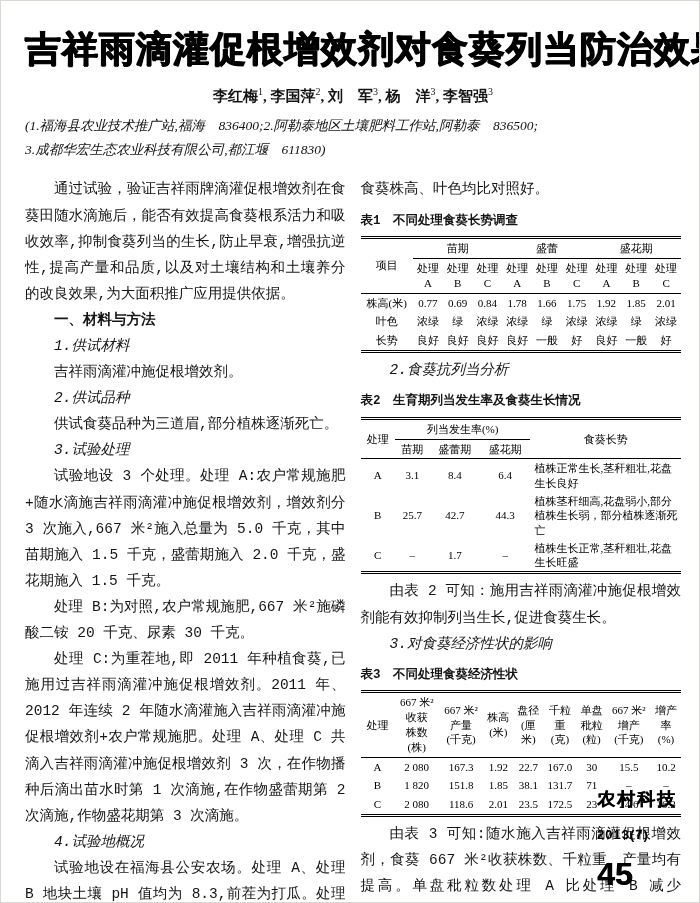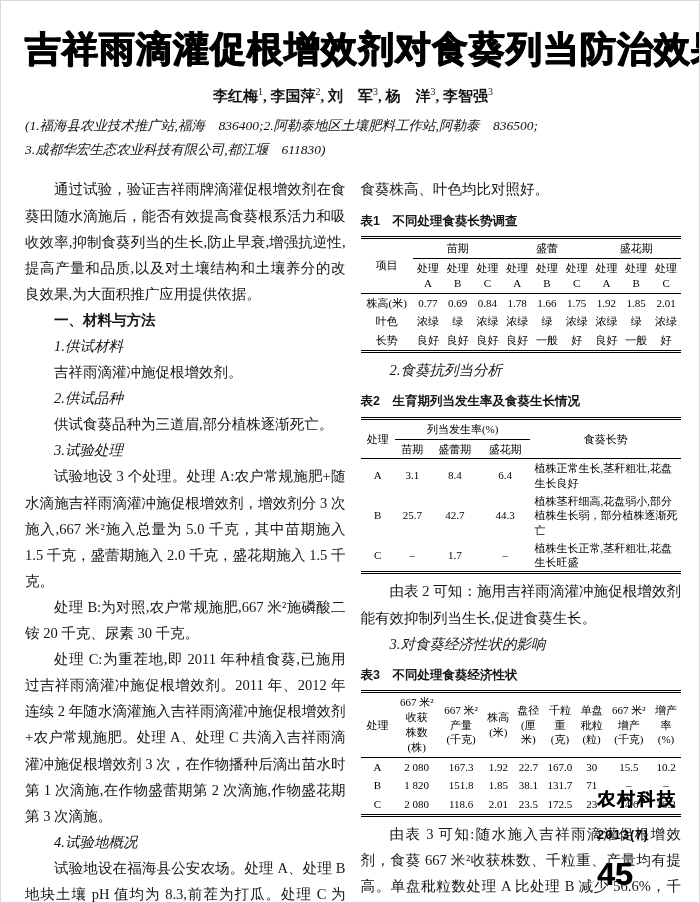--- a/index.html
+++ b/index.html
@@ -36,21 +36,21 @@
   }
   .authors sup{font-size:10px;font-weight:normal;}
   .affil{
     font-size:13.5px;
     font-style:italic;
     line-height:1.75;
     color:#111;
   }
   .columns{display:flex;gap:15px;margin-top:15px;}
   .col{width:324px;font-size:14.5px;line-height:1.8;text-align:justify;}
-  .col p{margin:0;}
+  .col p{margin:0;font-family:Liberation Mono, monospace;}
   .para{text-indent:2em;}
   .flush{text-indent:0;}
   .h-bold{
     font-weight:bold;text-indent:2em;
     font-family:"Liberation Sans","DejaVu Sans",sans-serif;
   }
   .h-kai{font-style:italic;text-indent:2em;}
   .tbl-caption{
     font-weight:bold;font-size:12.5px;
     font-family:"Liberation Sans","DejaVu Sans",sans-serif;

